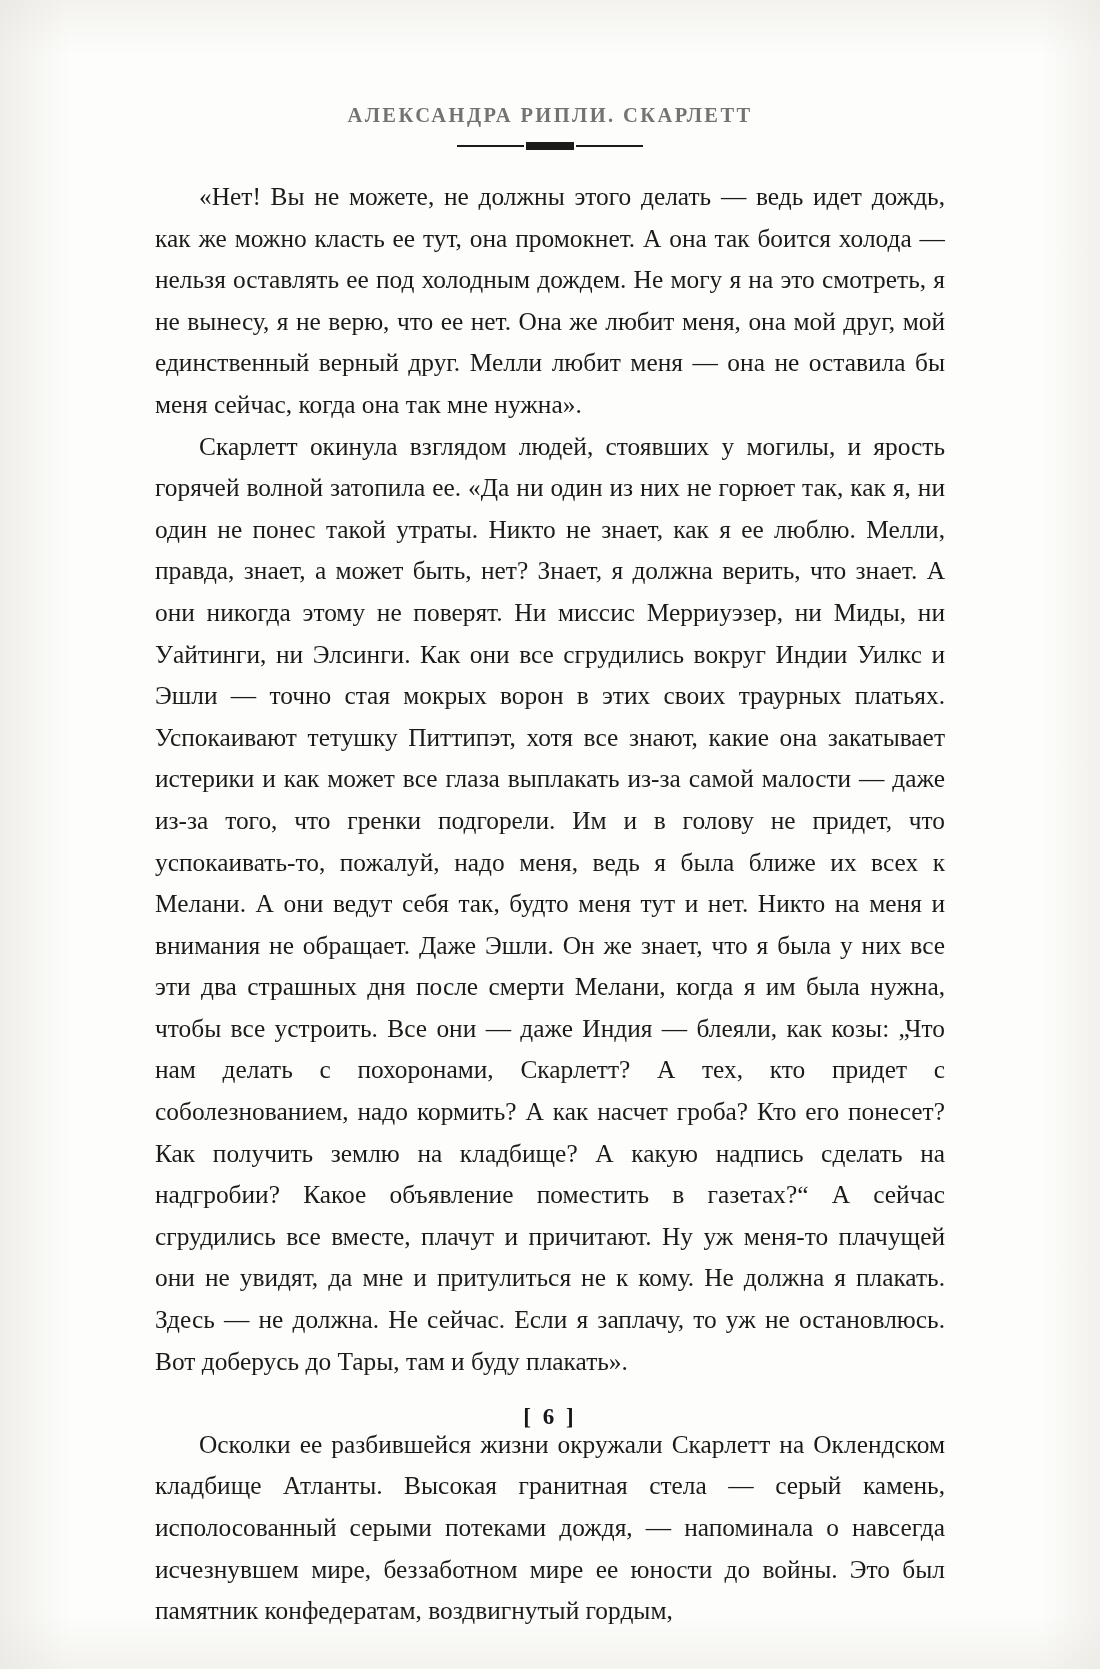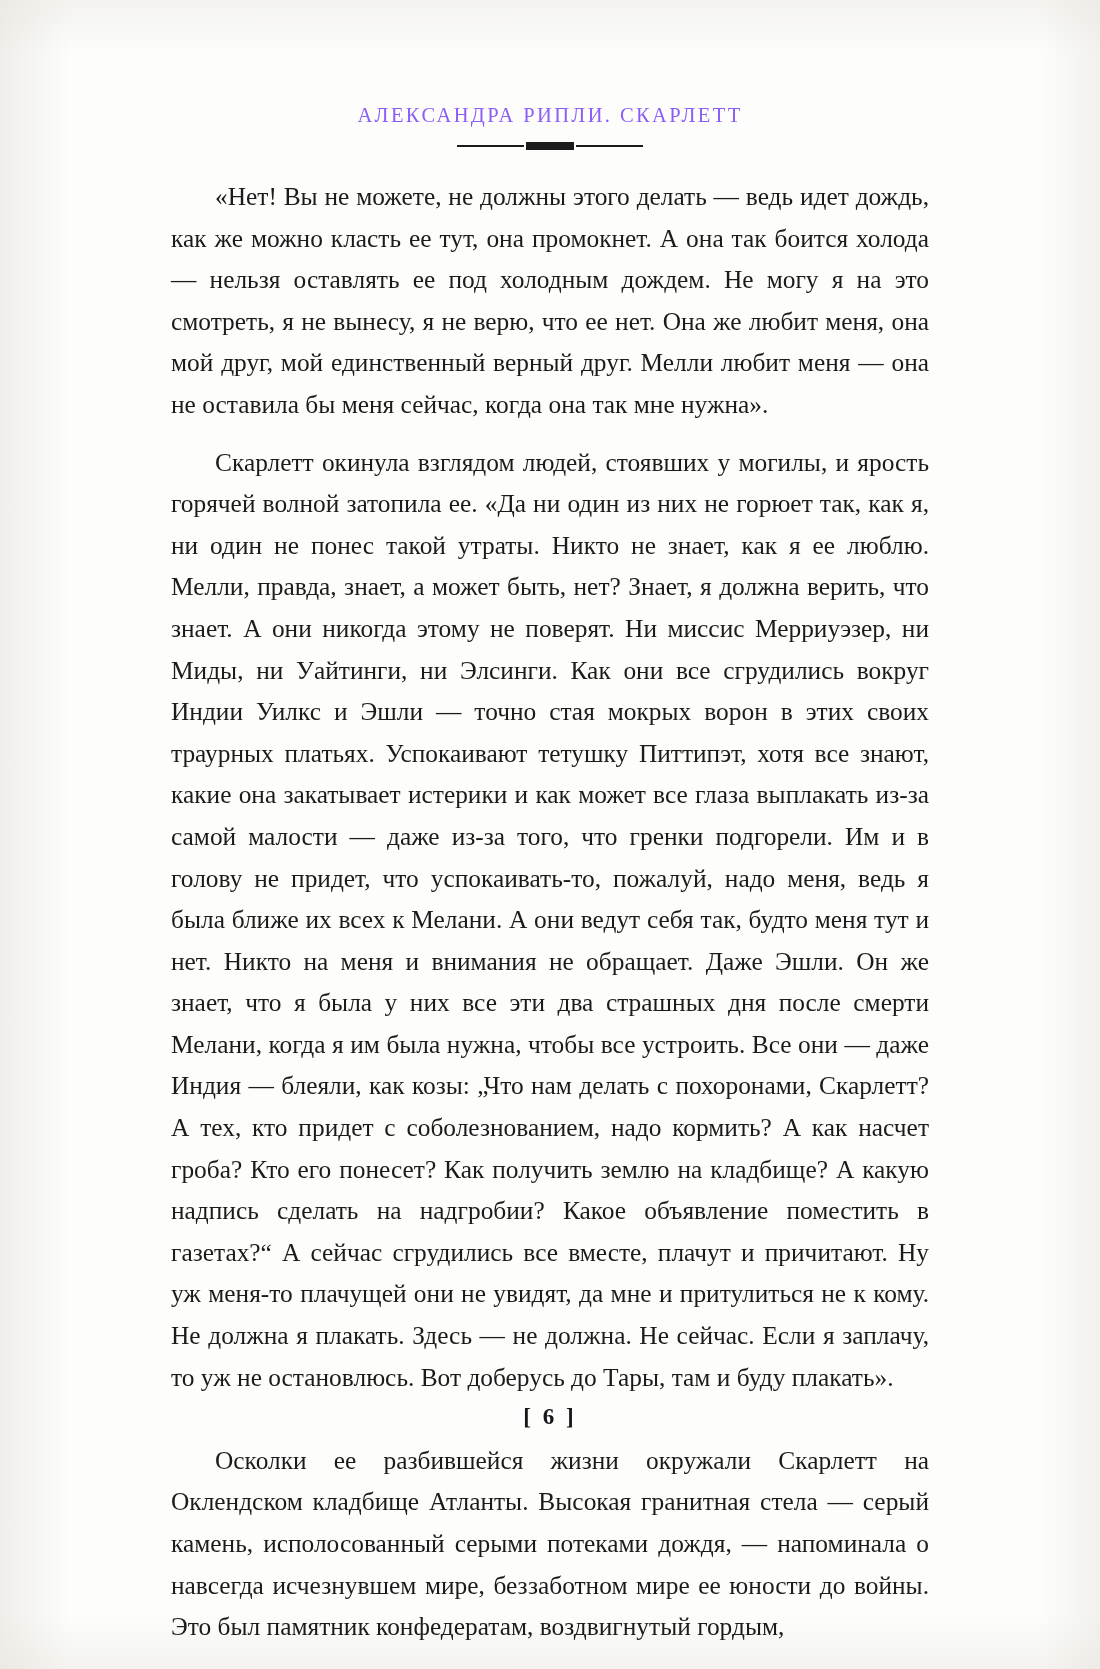--- a/index.html
+++ b/index.html
@@ -43,22 +43,22 @@
     width: 790px;
     height: 1669px;
   }
 
   
   .running-head {
     text-align: center;
     margin-top: 104px;
     font-size: 20.5px;
     letter-spacing: 2.4px;
-    font-weight: 400;
-    color: #8b5cf6;
+    font-weight: 700;
+    color: #737373;
     text-transform: uppercase;
   }
 
   .rule-wrap {
     margin-top: 14px;
     display: flex;
     justify-content: center;
     align-items: center;
     height: 10px;
   }
@@ -78,21 +78,21 @@
   .body-text {
     margin-top: 25px;
     font-size: 25.4px;
     line-height: 41.6px;
     text-align: justify;
     text-justify: inter-word;
     color: #1b1b1b;
     -webkit-font-smoothing: antialiased;
   }
   .body-text p {
-    margin: 16px;
+    margin: 0;
     text-indent: 44px;
   }
   .body-text p.gap-before {
     margin-top: 41.6px;
   }
 
   
   .folio {
     position: absolute;
     left: 0;

